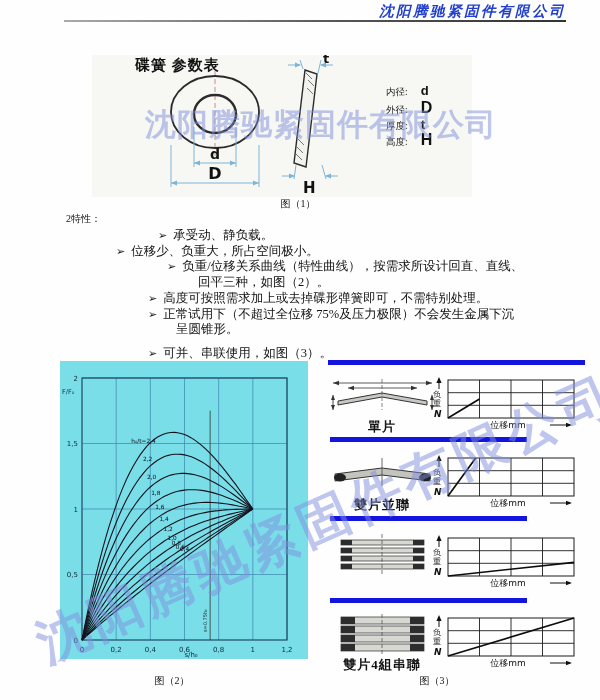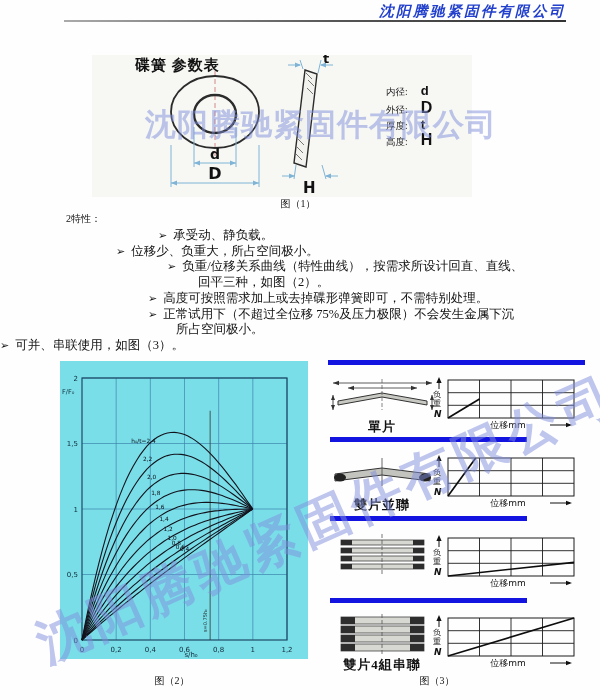--- a/index.html
+++ b/index.html
@@ -133,22 +133,22 @@
   <div class="abs caption" style="left:238px;top:197px">图（1）</div>
 
   <div class="abs sec2">2特性：</div>
   <div class="abs bullets" id="bullets">
       <div class="bullet-line" style="padding-left: 158px;"><span class="bmark">➢</span><span>承受动、静负载。</span></div>
       <div class="bullet-line" style="padding-left: 116px;"><span class="bmark">➢</span><span>位移少、负重大，所占空间极小。</span></div>
       <div class="bullet-line" style="padding-left: 158px; margin-left: 9px;"><span class="bmark">➢</span><span>负重/位移关系曲线（特性曲线），按需求所设计回直、直线、</span></div>
       <div class="bullet-line" style="padding-left: 198px;"><span>回平三种，如图（2）。</span></div>
       <div class="bullet-line" style="padding-left: 148px;"><span class="bmark">➢</span><span>高度可按照需求加上或去掉碟形弹簧即可，不需特别处理。</span></div>
       <div class="bullet-line" style="padding-left: 148px;"><span class="bmark">➢</span><span>正常试用下（不超过全位移 75%及压力极限）不会发生金属下沉</span></div>
-      <div class="bullet-line" style="padding-left: 176px;"><span>所占空间极小。</span></div>
-      <div class="bullet-line" style=""><span class="bmark">➢</span><span>可并、串联使用，如图（3）。</span></div>
+      <div class="bullet-line" style="padding-left: 176px;"><span>呈圆锥形。</span></div>
+      <div class="bullet-line" style="padding-left: 148px; margin-top: 8px;"><span class="bmark">➢</span><span>可并、串联使用，如图（3）。</span></div>
     </div>
 
   <div class="abs chart-block">
     <svg id="chart-svg" width="248" height="298">
         <g>
           <line x1="56.16666666666667" y1="279" x2="56.16666666666667" y2="17" stroke="#3d84ad" stroke-width="0.7"></line>
           <line x1="90.33333333333334" y1="279" x2="90.33333333333334" y2="17" stroke="#3d84ad" stroke-width="0.7"></line>
           <line x1="124.5" y1="279" x2="124.5" y2="17" stroke="#3d84ad" stroke-width="0.7"></line>
           <line x1="158.66666666666669" y1="279" x2="158.66666666666669" y2="17" stroke="#3d84ad" stroke-width="0.7"></line>
           <line x1="192.83333333333334" y1="279" x2="192.83333333333334" y2="17" stroke="#3d84ad" stroke-width="0.7"></line>

